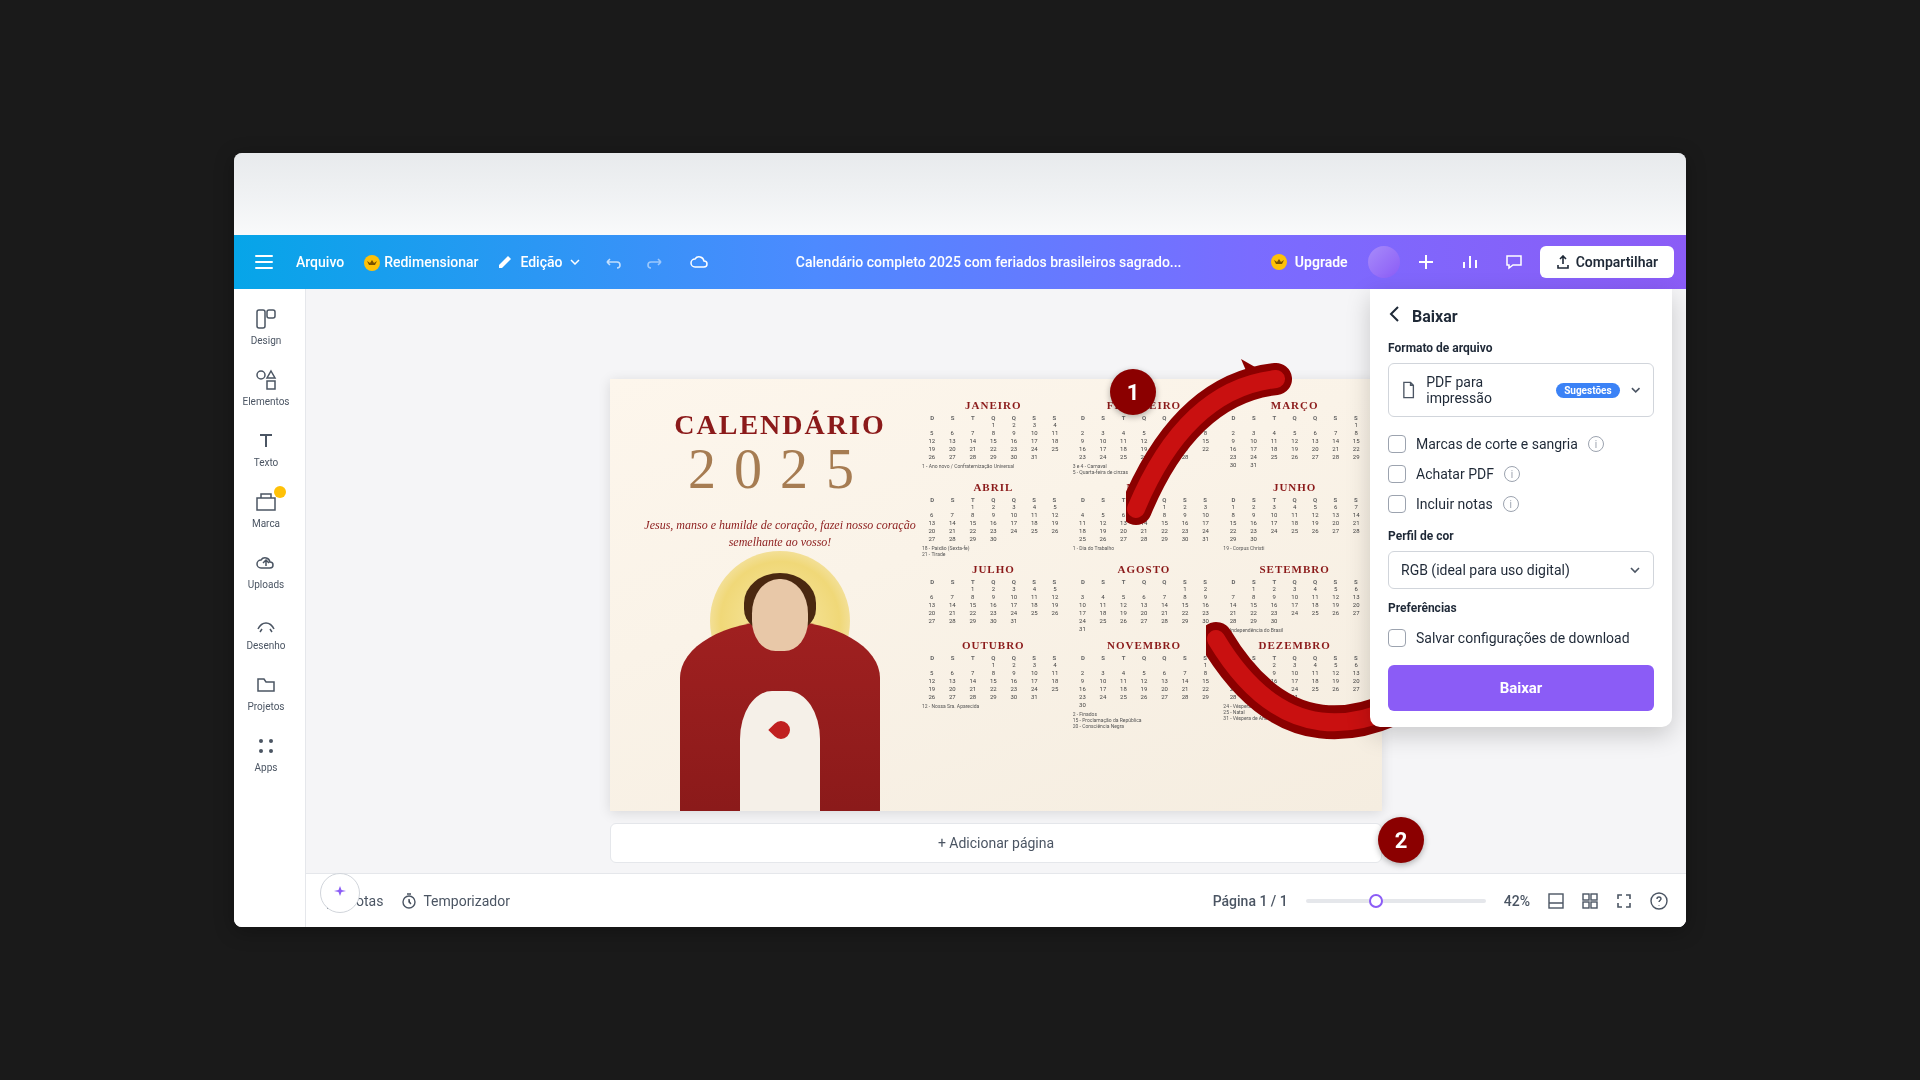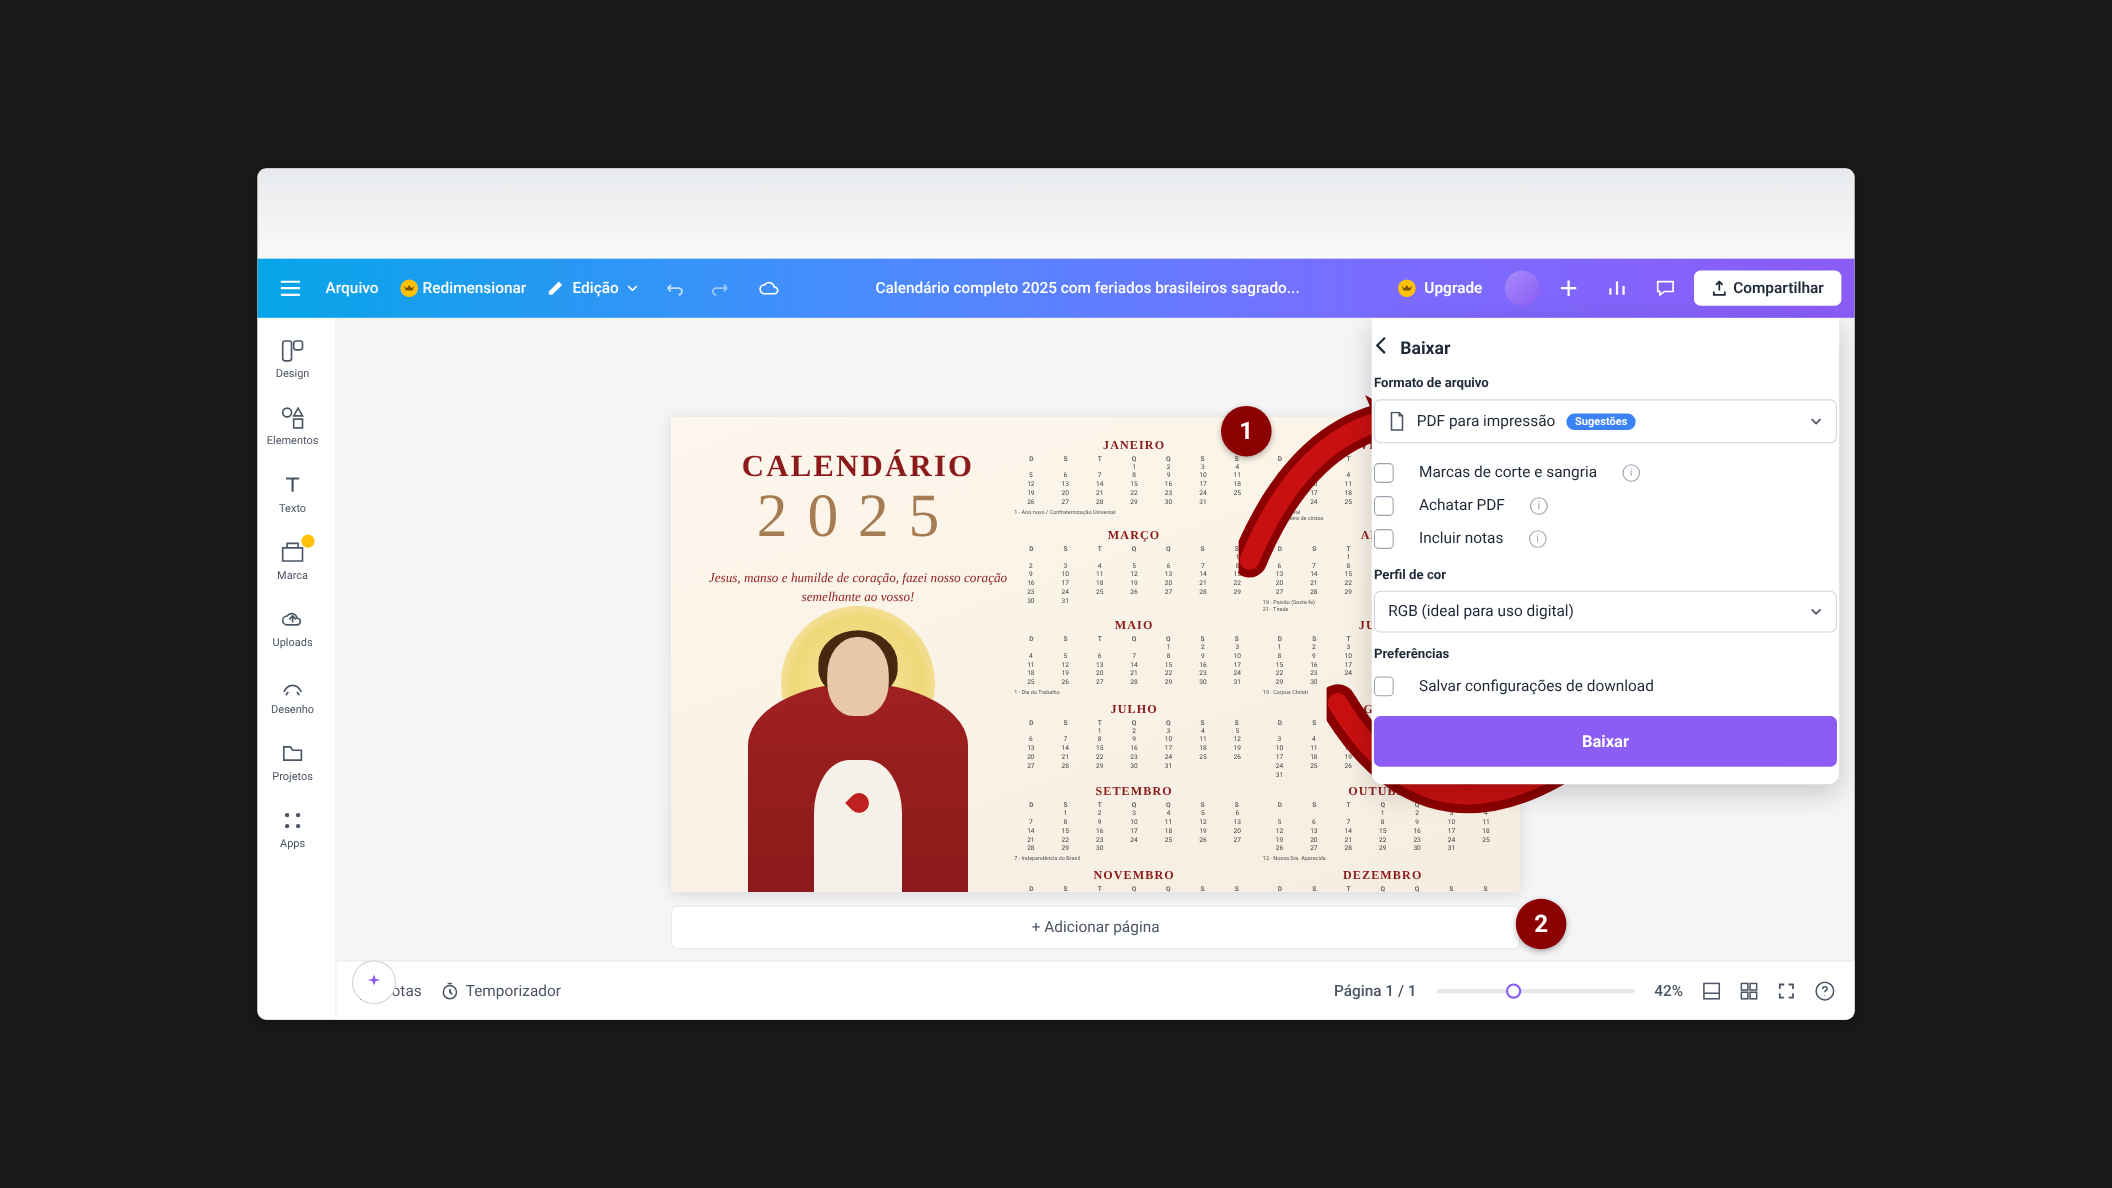--- a/index.html
+++ b/index.html
@@ -28,38 +28,38 @@
 .cal-h1{font-family:Georgia,serif;color:#8b1a1a;font-size:28px;font-weight:700;letter-spacing:2px}
 .cal-h2{font-family:Georgia,serif;color:#a67c52;font-size:56px;font-weight:400;letter-spacing:18px;margin-top:-4px}
 .cal-quote{font-family:Georgia,serif;color:#8b1a1a;font-size:12px;font-style:italic;margin-top:16px;line-height:1.4}
 .halo{position:absolute;left:70px;bottom:0;width:200px;height:260px}
 .halo-circle{position:absolute;top:0;left:30px;width:140px;height:140px;border-radius:50%;background:radial-gradient(circle,#f8e8a8 0%,#f0d878 60%,transparent 100%)}
 .jesus-body{position:absolute;bottom:0;left:0;width:200px;height:190px;background:linear-gradient(180deg,#a02020 0%,#8b1a1a 100%);border-radius:50% 50% 0 0/30% 30% 0 0}
 .jesus-head{position:absolute;top:28px;left:72px;width:56px;height:72px;background:#e8c8a8;border-radius:48% 48% 42% 42%}
 .jesus-hair{position:absolute;top:22px;left:64px;width:72px;height:60px;background:#4a2810;border-radius:50% 50% 40% 40%}
 .jesus-chest{position:absolute;bottom:0;left:60px;width:80px;height:120px;background:#f5f0e8;border-radius:40% 40% 0 0}
 .heart{position:absolute;bottom:72px;left:92px;width:18px;height:18px;background:#c02020;border-radius:50% 50% 50% 0;transform:rotate(45deg)}
-.cal-grid{position:absolute;right:16px;top:20px;width:444px;display:grid;grid-template-columns:repeat(2,1fr);gap:6px 8px;font-size:7px;color:#444}
+.cal-grid{position:absolute;right:16px;top:20px;width:444px;display:grid;grid-template-columns:repeat(3,1fr);gap:6px 8px;font-size:7px;color:#444}
 .month{text-align:center}
 .m-name{font-family:Georgia,serif;color:#8b1a1a;font-size:11px;font-weight:700;letter-spacing:1px;margin-bottom:3px}
 .m-hdr{display:grid;grid-template-columns:repeat(7,1fr);font-weight:700;font-size:6px;color:#666}
 .m-days{display:grid;grid-template-columns:repeat(7,1fr);gap:1px;font-size:6px}
 .m-note{font-size:5px;text-align:left;margin-top:3px;color:#555;line-height:1.2}
 .add-page{margin-top:12px;width:772px;height:40px;border:1px solid #e5e7eb;border-radius:6px;background:#fff;display:flex;align-items:center;justify-content:center;font-size:14px;color:#4b5563;cursor:pointer}
 .bottombar{position:absolute;bottom:0;left:72px;right:0;height:54px;background:#fff;border-top:1px solid #e5e7eb;display:flex;align-items:center;padding:0 18px;gap:18px;font-size:14px;color:#4b5563}
 .bb-item{display:flex;align-items:center;gap:6px;cursor:pointer}
 .slider{flex:0 0 180px;height:4px;background:#e5e7eb;border-radius:2px;position:relative}
 .slider-thumb{position:absolute;top:-5px;left:35%;width:14px;height:14px;background:#fff;border:2px solid #8b5cf6;border-radius:50%}
-.download-panel{position:absolute;top:0;right:14px;width:425px;background:#fff;border-radius:0 0 10px 10px;box-shadow:0 8px 24px rgba(0,0,0,.18);padding:16px 2px;z-index:50}
+.download-panel{position:absolute;top:0;right:14px;width:302px;background:#fff;border-radius:0 0 10px 10px;box-shadow:0 8px 24px rgba(0,0,0,.18);padding:16px 18px;z-index:50}
 .dp-header{display:flex;align-items:center;gap:12px;margin-bottom:14px}
 .dp-title{font-size:16px;font-weight:700;color:#1f2937}
 .dp-label{font-size:12px;font-weight:700;color:#1f2937;margin-bottom:8px}
 .select-box{border:1px solid #d1d5db;border-radius:6px;padding:10px 12px;display:flex;align-items:center;gap:10px;font-size:14px;color:#1f2937;cursor:pointer;margin-bottom:12px}
 .badge{background:#3b82f6;color:#fff;font-size:10px;padding:2px 8px;border-radius:10px;font-weight:700}
-.check-row{display:flex;align-items:center;gap:23px;padding:6px 0;font-size:14px;color:#1f2937}
+.check-row{display:flex;align-items:center;gap:10px;padding:6px 0;font-size:14px;color:#1f2937}
 .checkbox{width:18px;height:18px;border:1.5px solid #9ca3af;border-radius:4px;cursor:pointer}
 .info-icon{width:16px;height:16px;border:1.5px solid #9ca3af;border-radius:50%;display:flex;align-items:center;justify-content:center;font-size:10px;color:#9ca3af;cursor:pointer}
 .download-btn{background:#8b5cf6;color:#fff;font-size:15px;font-weight:700;padding:14px;border-radius:6px;text-align:center;cursor:pointer;margin-top:12px}
 .arrow{position:absolute;z-index:30;pointer-events:none}
 .arrow1{top:60px;right:380px;width:180px;height:180px}
 .arrow2{top:320px;right:200px;width:280px;height:200px}
 .num-badge{position:absolute;width:46px;height:46px;background:#8b0000;border-radius:50%;display:flex;align-items:center;justify-content:center;color:#fff;font-size:22px;font-weight:700;z-index:31;box-shadow:0 2px 6px rgba(0,0,0,.3)}
 .magic-btn{position:absolute;bottom:14px;left:14px;width:40px;height:40px;border:1px solid #d1d5db;border-radius:50%;background:#fff;display:flex;align-items:center;justify-content:center;cursor:pointer;z-index:5}
 .chev{margin-left:auto}
 </style>

